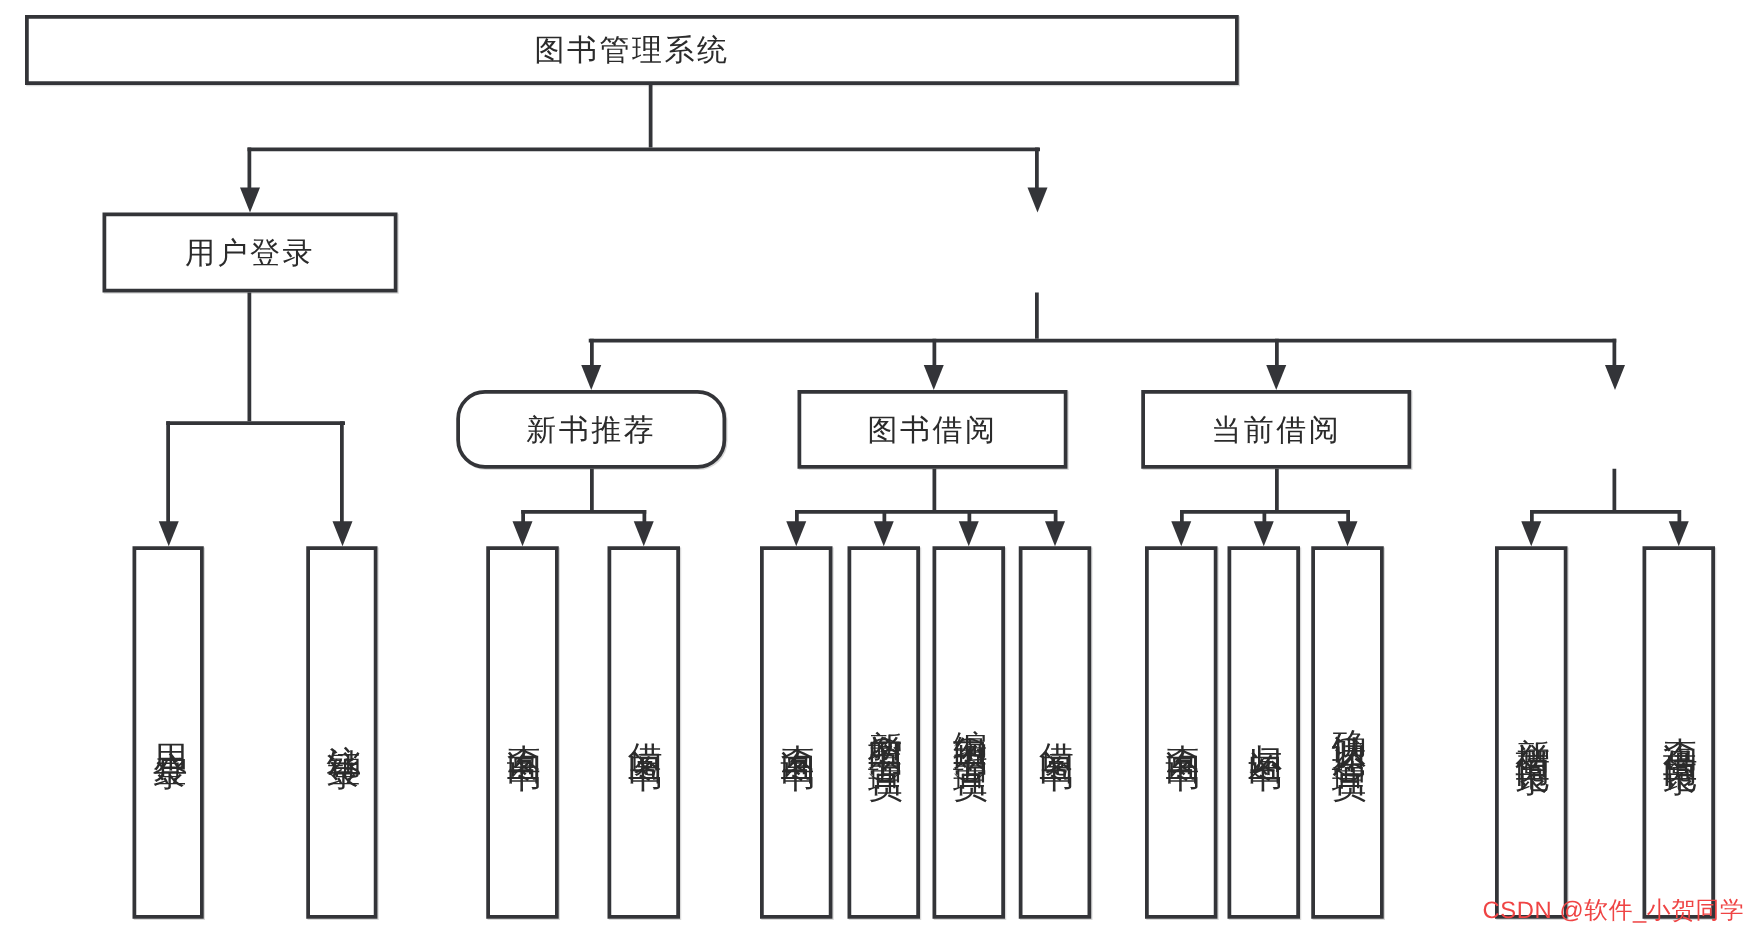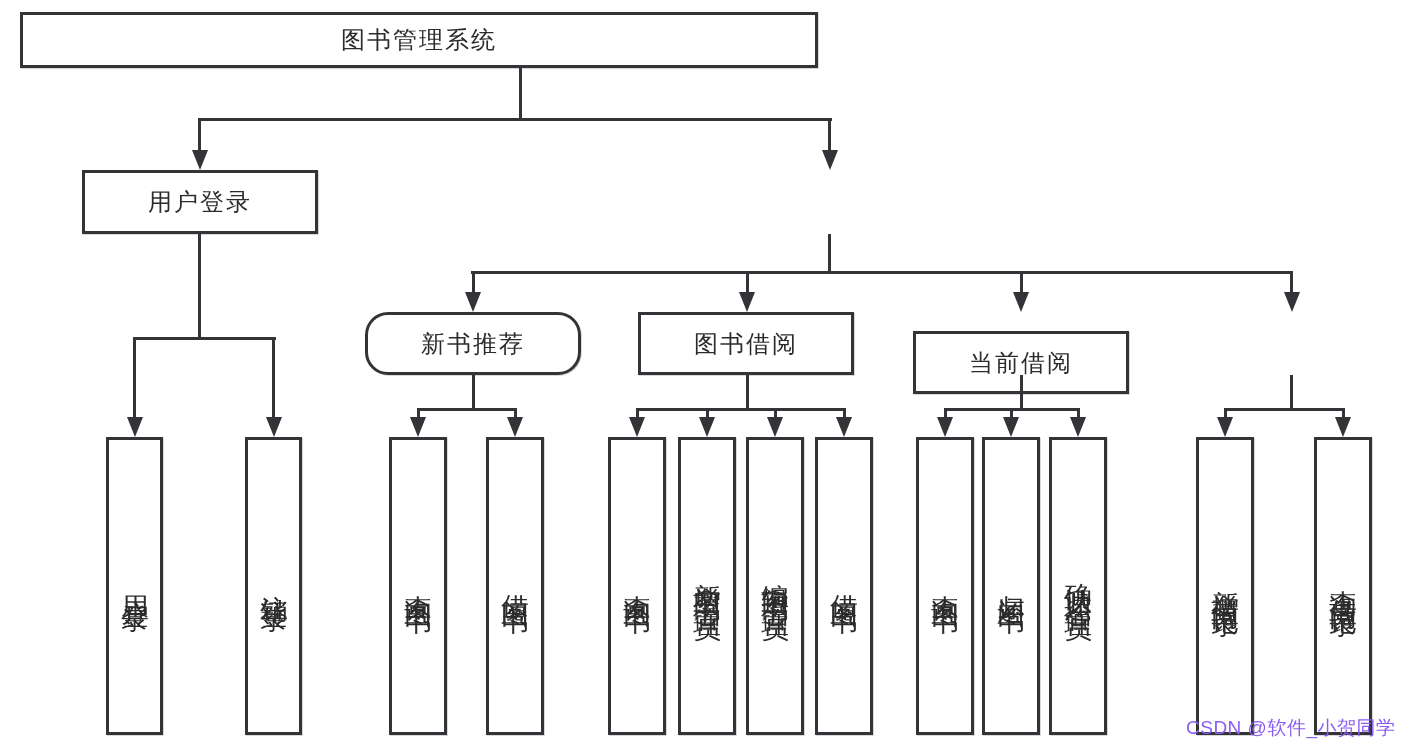--- a/index.html
+++ b/index.html
@@ -23,30 +23,30 @@
   }
   .vl { position:absolute; width:3px; background:#333438; }
   .hl { position:absolute; height:3px; background:#333438; }
   .ar {
     position:absolute; width:0; height:0;
     border-left:8px solid transparent; border-right:8px solid transparent;
     border-top:20px solid #333438;
   }
   .watermark {
     position:absolute; left:1186px; top:715px;
-    font-size:19px; color:#8b5cf6; letter-spacing:0.5px;
+    font-size:19px; color:#ef4444; letter-spacing:0.5px;
     white-space:nowrap; z-index:5;
   }
 </style>
 </head>
 <body>
 
 <div class="stage">
 
-  <div class="node" style="left:20px;top:12px;width:798px;height:56px;">
+  <div class="node" style="left:20px;top:12px;width:971px;height:56px;">
     <span class="htext">图书管理系统</span>
   </div>
 
   <div class="vl" style="left:519px;top:66px;height:52px;"></div>
   <div class="hl" style="left:198px;top:118px;width:634px;"></div>
   <div class="vl" style="left:198px;top:118px;height:34px;"></div>
   <div class="ar" style="left:192px;top:150px;"></div>
   <div class="vl" style="left:828px;top:118px;height:34px;"></div>
   <div class="ar" style="left:822px;top:150px;"></div>
 
@@ -71,21 +71,21 @@
   <div class="ar" style="left:1013px;top:292px;"></div>
   <div class="vl" style="left:1290px;top:271px;height:24px;"></div>
   <div class="ar" style="left:1284px;top:292px;"></div>
 
   <div class="node" style="left:365px;top:312px;width:216px;height:63px;border-radius:23px;">
     <span class="htext">新书推荐</span>
   </div>
   <div class="node" style="left:638px;top:312px;width:216px;height:63px;">
     <span class="htext">图书借阅</span>
   </div>
-  <div class="node" style="left:913px;top:312px;width:216px;height:63px;margin-top:19px;">
+  <div class="node" style="left:913px;top:312px;width:216px;height:63px;">
     <span class="htext">当前借阅</span>
   </div>
 
   <div class="vl" style="left:472px;top:375px;height:33px;"></div>
   <div class="hl" style="left:417px;top:408px;width:100px;"></div>
   <div class="vl" style="left:417px;top:408px;height:12px;"></div>
   <div class="ar" style="left:410px;top:417px;"></div>
   <div class="vl" style="left:514px;top:408px;height:12px;"></div>
   <div class="ar" style="left:507px;top:417px;"></div>
 

